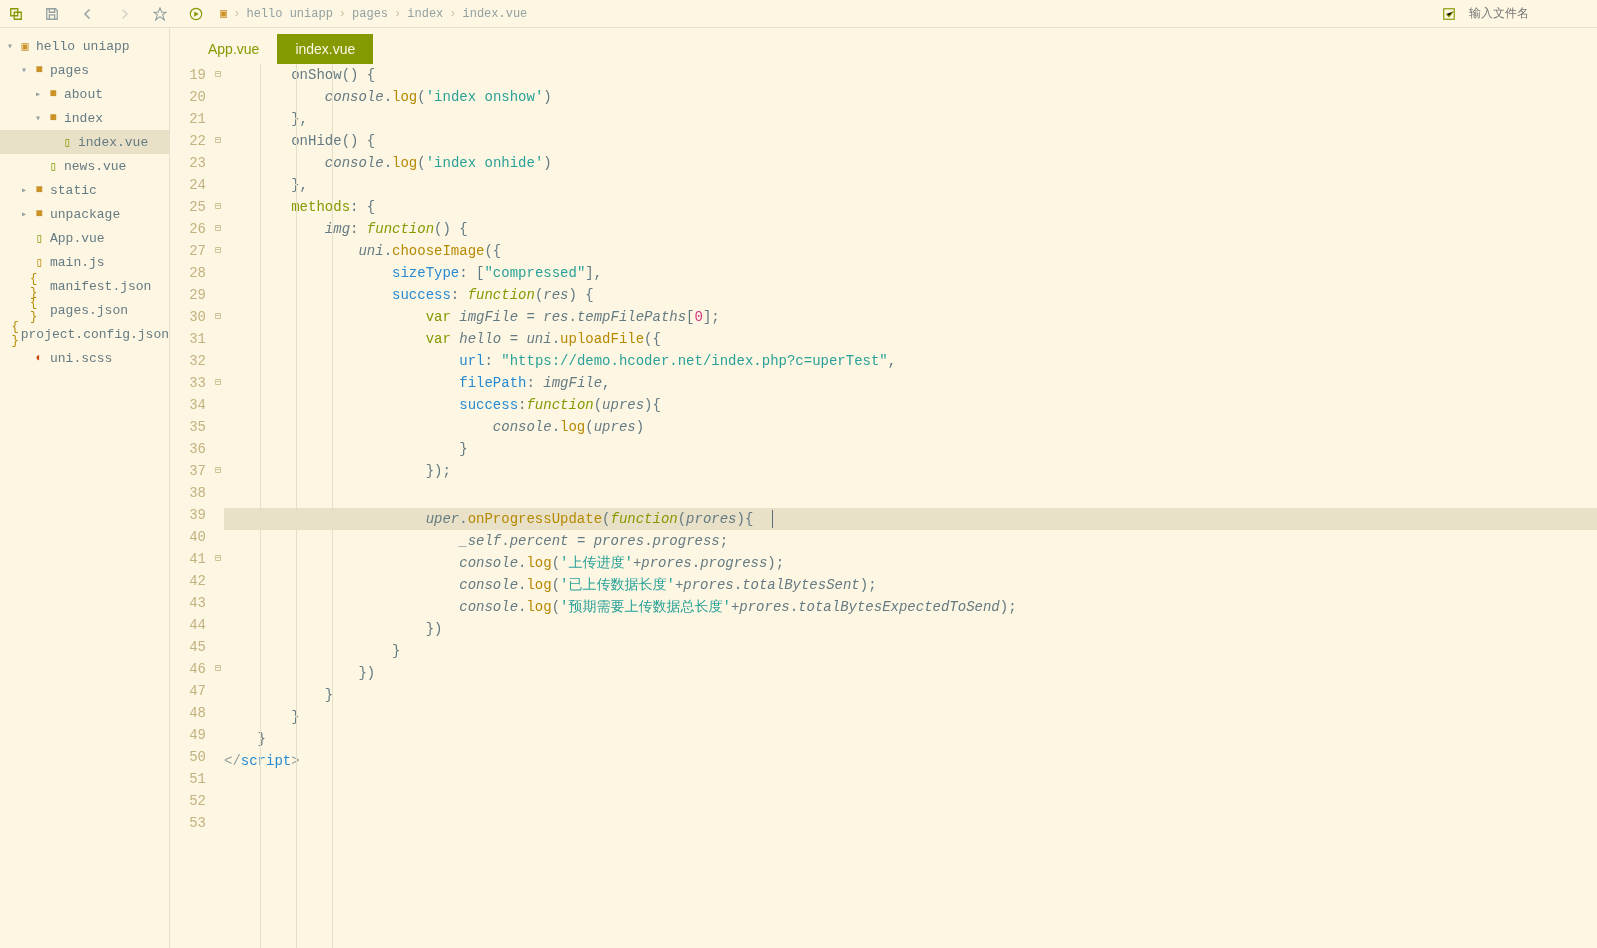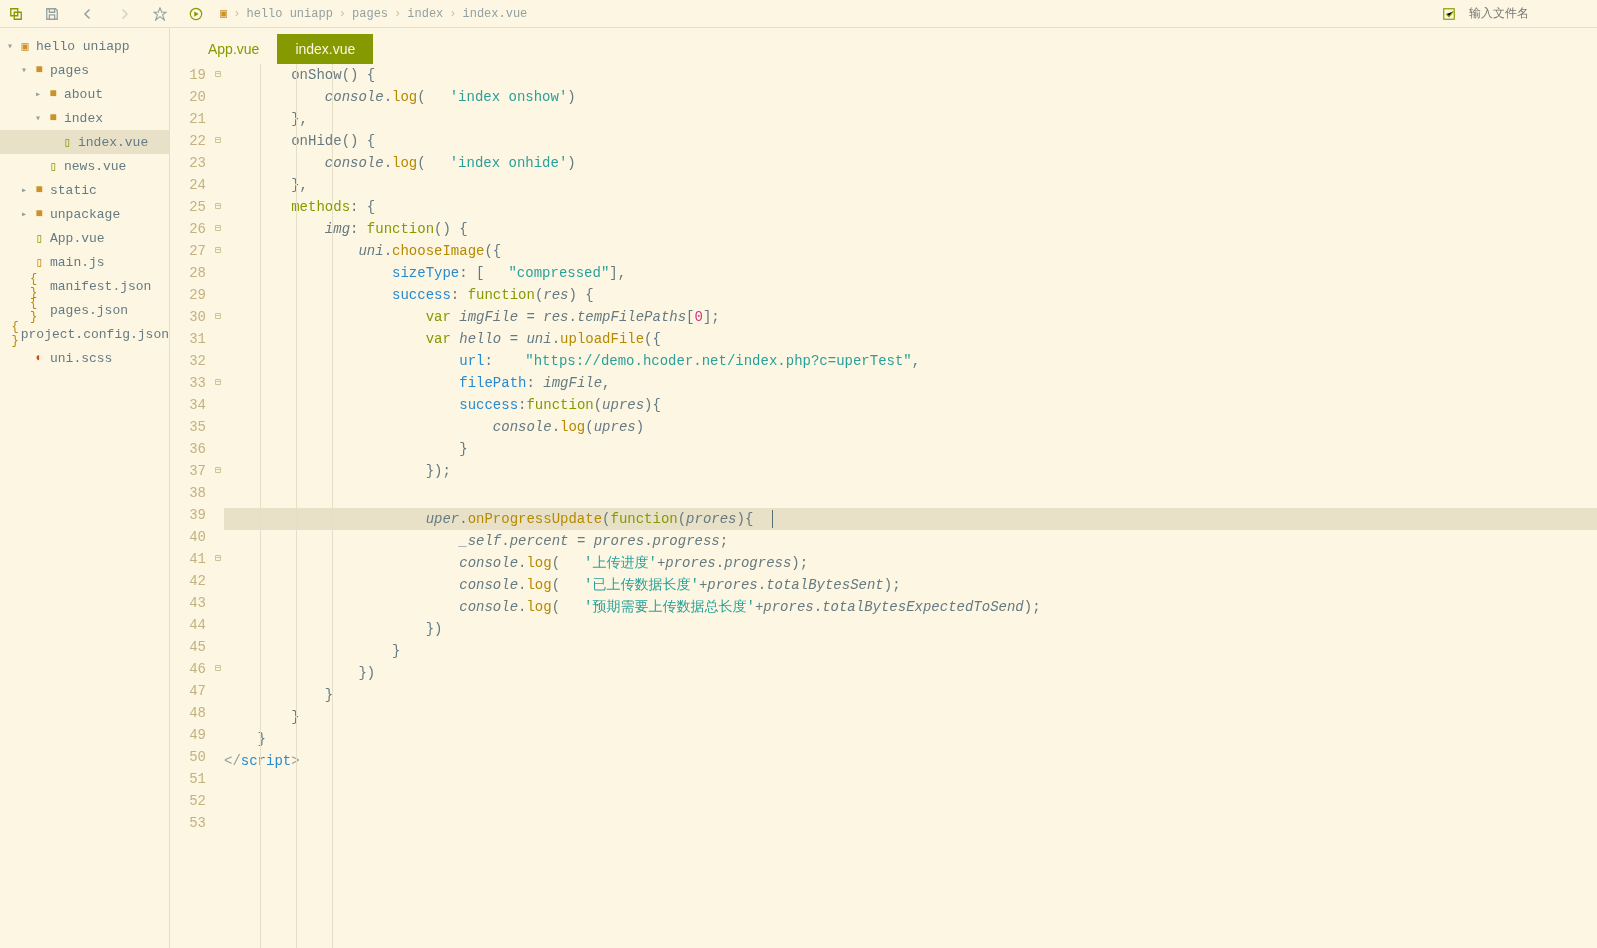--- a/index.html
+++ b/index.html
@@ -39,25 +39,25 @@
 .gline { height: 22px; line-height: 22px; font-size: 14px; }
 .fline { height: 22px; line-height: 22px; font-size: 10px; text-align: center; color: #c2b280; }
 .line.highlight { background: #e8e1c8; margin-top: 26px; }
 .indent-guide { position: absolute; top: 0; bottom: 0; width: 1px; background: #e6dfc8; }
 
 .c-default { color: #647a82; }
 .c-keyword { color: #859900; }
 .c-method { color: #268bd2; }
 .c-func { color: #b58900; }
 .c-funcname { color: #647a82; }
-.c-string { color: #2aa198; margin-left: 24px; }
+.c-string { color: #2aa198; }
 .c-number { color: #d33682; }
 .c-prop { color: #647a82; font-style: italic; }
 .c-punc { color: #647a82; }
-.c-italic { }
+.c-italic { font-style: italic; }
 .c-tag { color: #268bd2; }
 .c-tagpunc { color: #93a1a1; }
 .cursor-caret { display: inline-block; width: 1px; height: 18px; background: #586e75; vertical-align: middle; margin-left: 2px; }
 </style>
 </head>
 <body>
 
 <div class="toolbar">
   <div class="toolbar-left">
     <span class="tb-icon green">

